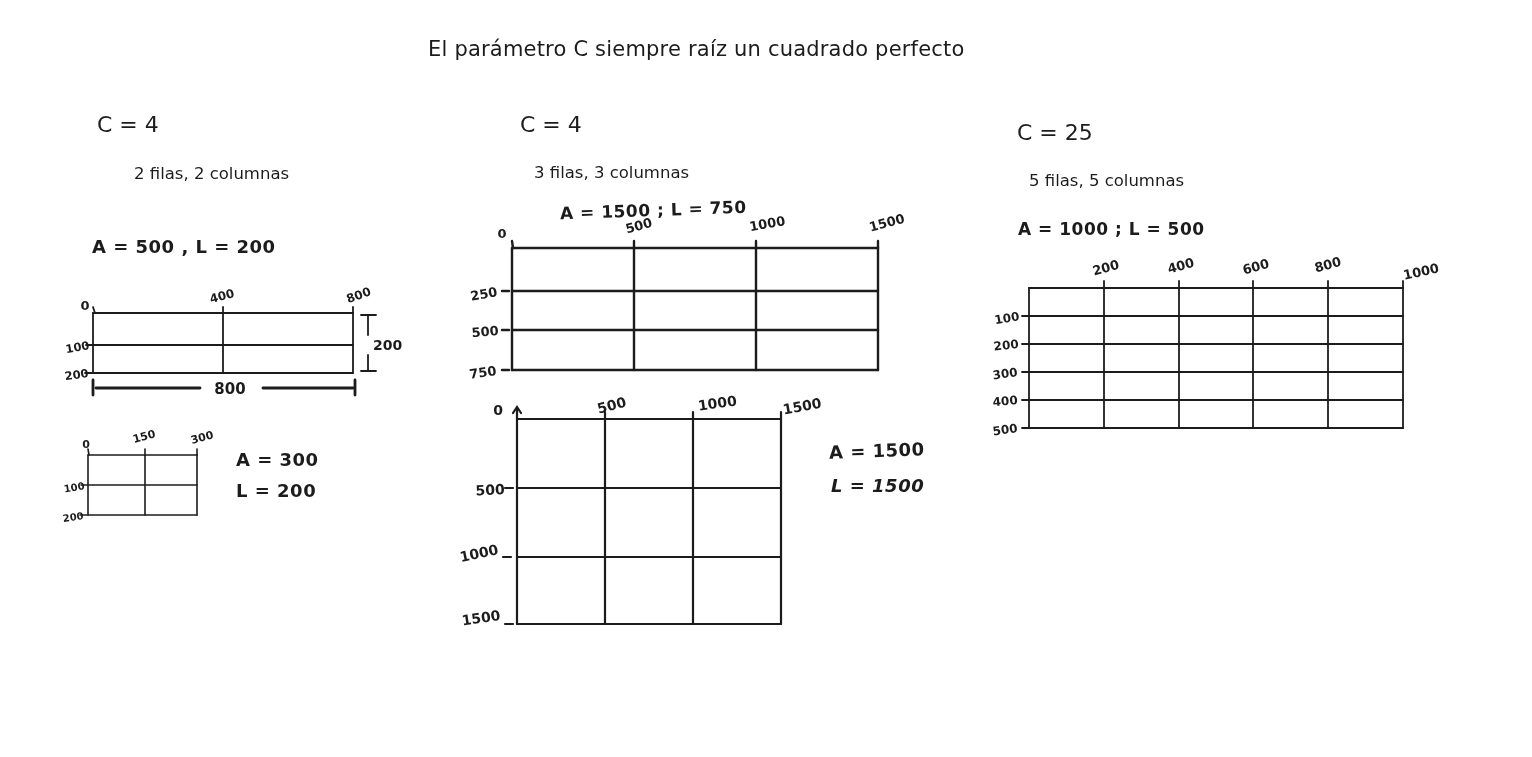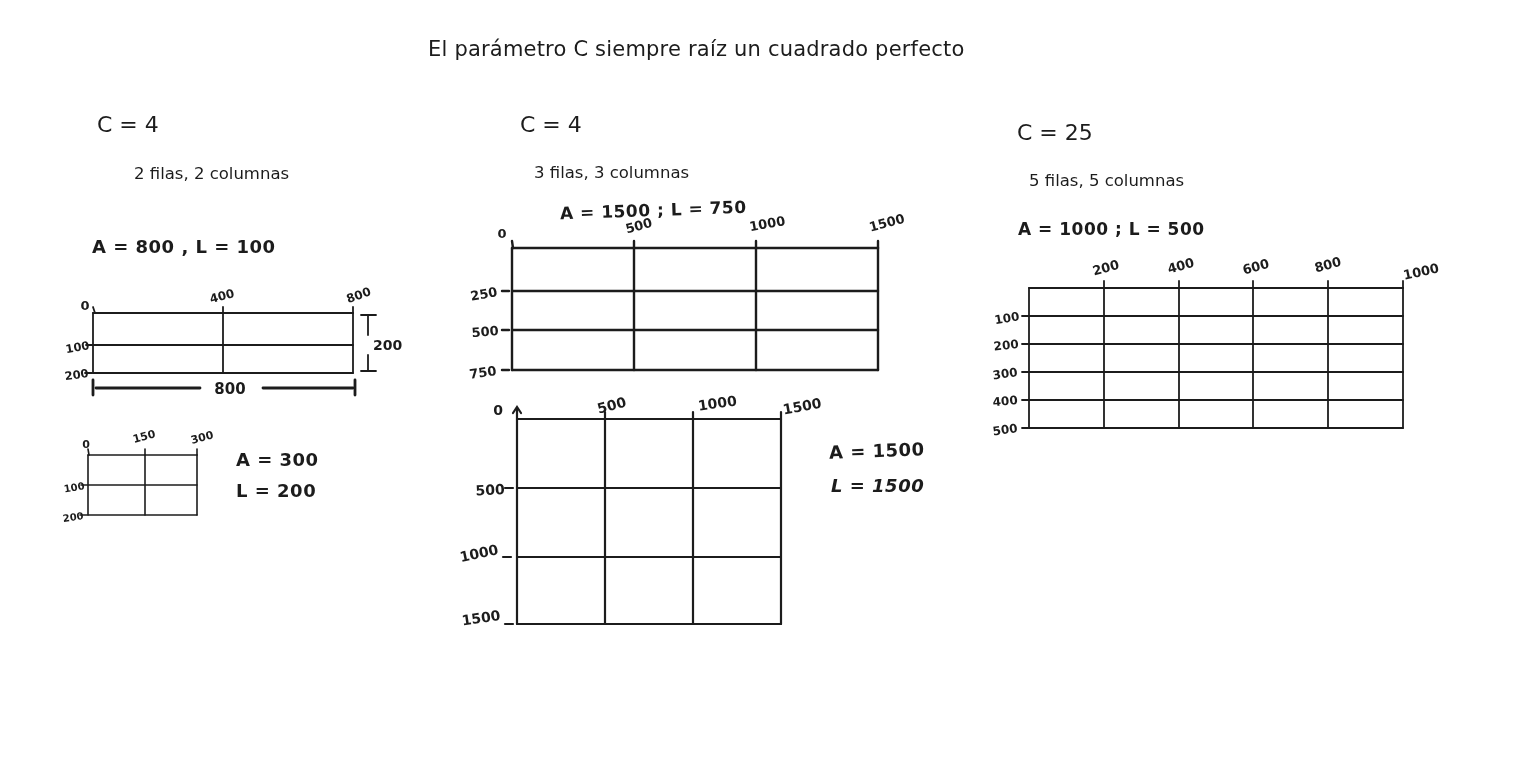--- a/index.html
+++ b/index.html
@@ -24,21 +24,21 @@
 </style>
 </head>
 <body>
 
 <div class="canvas">
 
   <div class="abs title" style="left:428px;top:37px;">El parámetro C siempre raíz un cuadrado perfecto</div>
 
   <div class="abs heading" style="left:97px;top:112px;">C = 4</div>
   <div class="abs sub" style="left:134px;top:164px;">2 filas, 2 columnas</div>
-  <div class="abs params" style="left:92px;top:236px;">A = 800 ,   L = 100</div>
+  <div class="abs params" style="left:92px;top:236px;">A = 500 ,   L = 200</div>
 
   <svg class="s18" style="left:60px;top:283px;" width="350" height="122">
     <g>
       <line x1="33" y1="30" x2="293" y2="30"></line>
         <line x1="33" y1="62" x2="293" y2="62"></line>
         <line x1="33" y1="90" x2="293" y2="90"></line>
       <line x1="33" y1="30" x2="33" y2="90"></line>
         <line x1="163" y1="30" x2="163" y2="90"></line>
         <line x1="293" y1="30" x2="293" y2="90"></line>
       <line x1="33" y1="24" x2="35" y2="30"></line>

